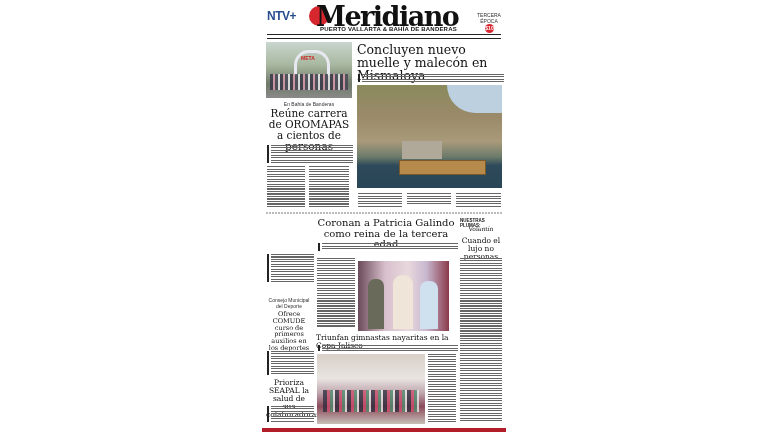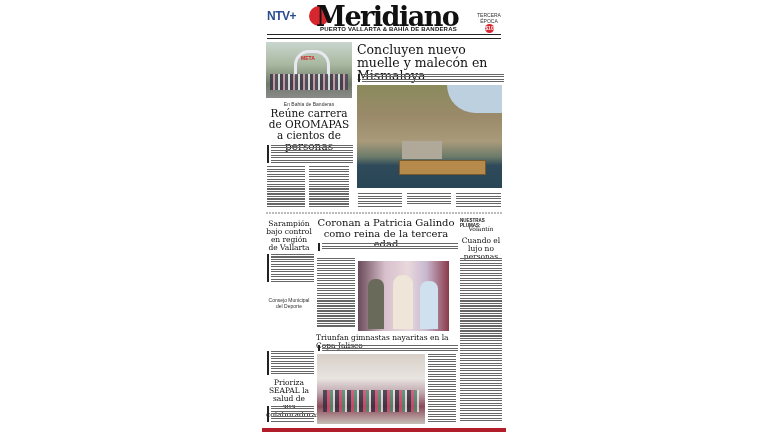--- a/index.html
+++ b/index.html
@@ -55,25 +55,25 @@
     <div class="abs" style="right:0;top:0;width:55px;height:28px;background:#bcd0e0;border-radius:0 0 0 40px;"></div>
     <div class="abs" style="left:45px;top:56px;width:40px;height:18px;background:#b0a898;"></div>
     <div class="abs" style="left:42px;top:75px;width:85px;height:13px;background:#b58a4a;border:1px solid #7a5a2a;"></div>
   </div>
   <div class="abs gray-text" style="left:96px;top:193px;width:44px;height:14px;"></div>
   <div class="abs gray-text" style="left:145px;top:193px;width:44px;height:12px;"></div>
   <div class="abs gray-text" style="left:194px;top:193px;width:45px;height:14px;"></div>
 
   <div class="abs divider" style="left:4px;top:212px;width:236px;"></div>
 
-  <div class="abs headline" style="left:4px;top:220px;width:46px;font-size:7.5px;">Sarampión bajo control en región de Vallarta</div>
   <div class="abs lead" style="left:5px;top:254px;width:43px;height:28px;">
       <div class="gray-text" style="height:28px"></div>
     </div>
   <div class="abs kicker" style="left:4px;top:297px;width:46px;">Consejo Municipal del Deporte</div>
+  <div class="abs headline" style="left:4px;top:311px;width:46px;font-size:6.5px;">Ofrece COMUDE curso de primeros auxilios en los deportes</div>
   <div class="abs lead" style="left:5px;top:351px;width:43px;height:24px;">
       <div class="gray-text" style="height:24px"></div>
     </div>
   <div class="abs headline" style="left:4px;top:379px;width:46px;font-size:7.5px;">Prioriza SEAPAL la salud de sus colaboradoras</div>
   <div class="abs lead" style="left:5px;top:406px;width:43px;height:16px;">
       <div class="gray-text" style="height:16px"></div>
     </div>
 
   <div class="abs headline" style="left:54px;top:218px;width:140px;font-size:10px;">Coronan a Patricia Galindo como reina de la tercera edad</div>
   <div class="abs lead" style="left:56px;top:243px;width:136px;height:8px;">

